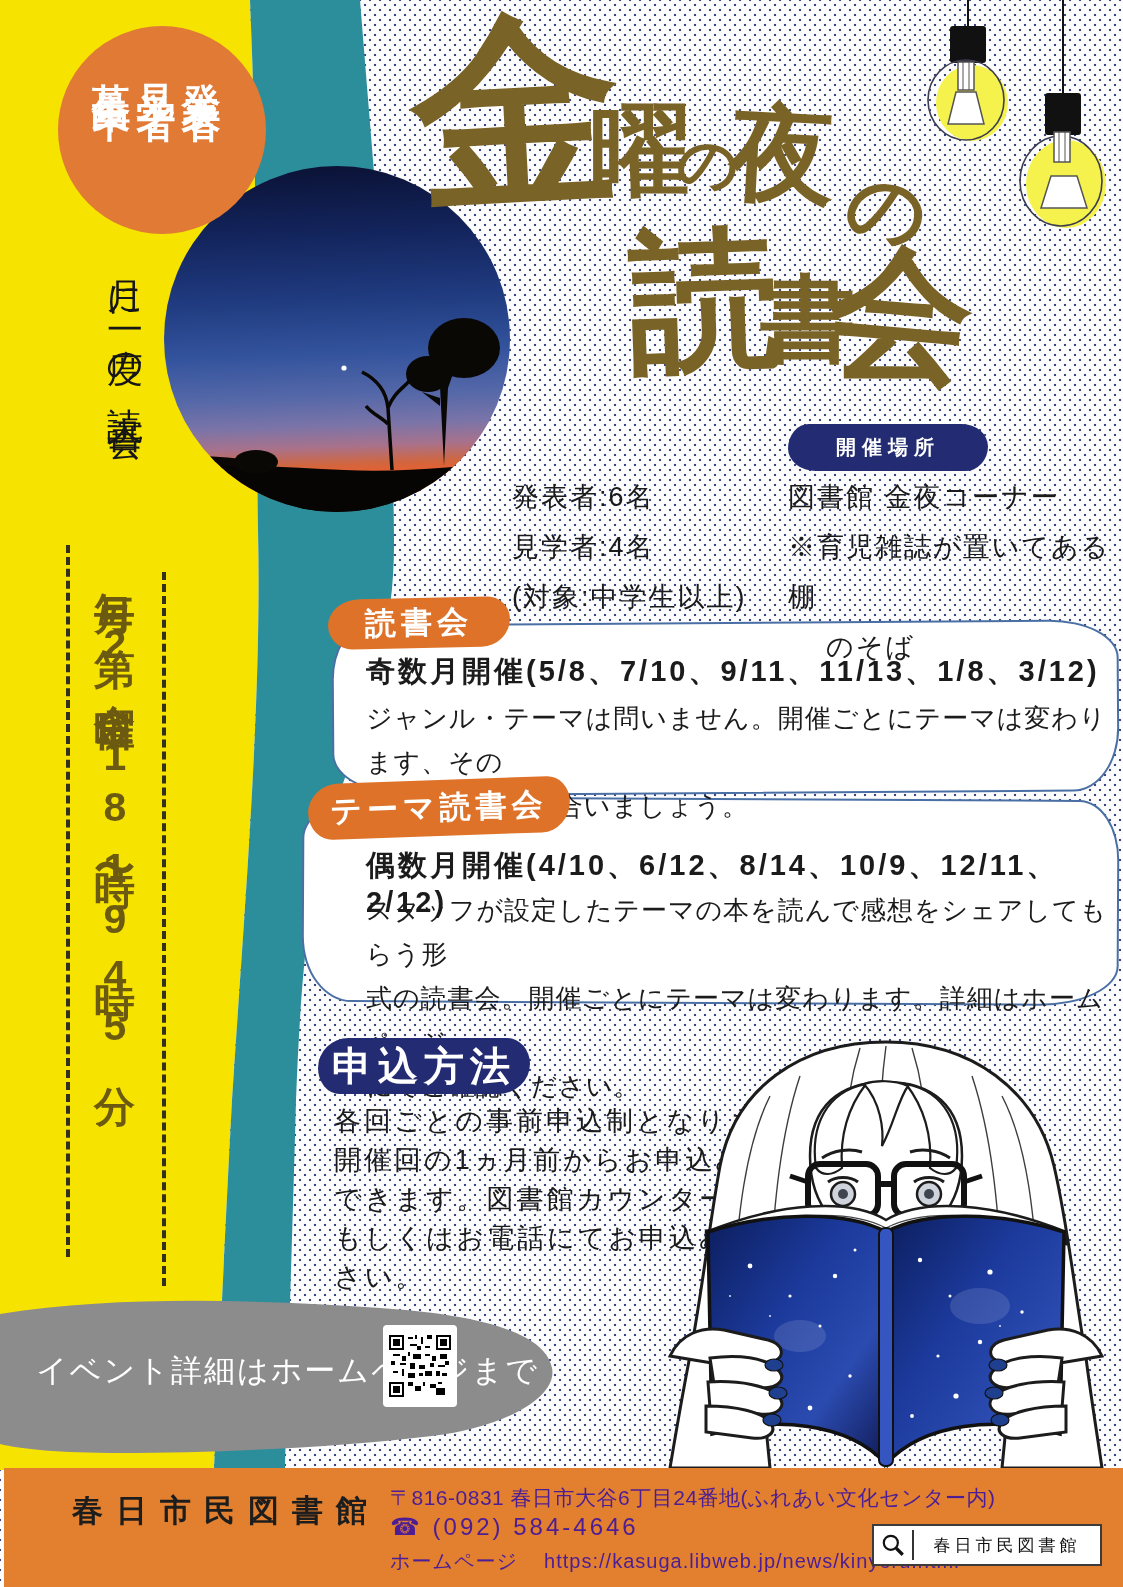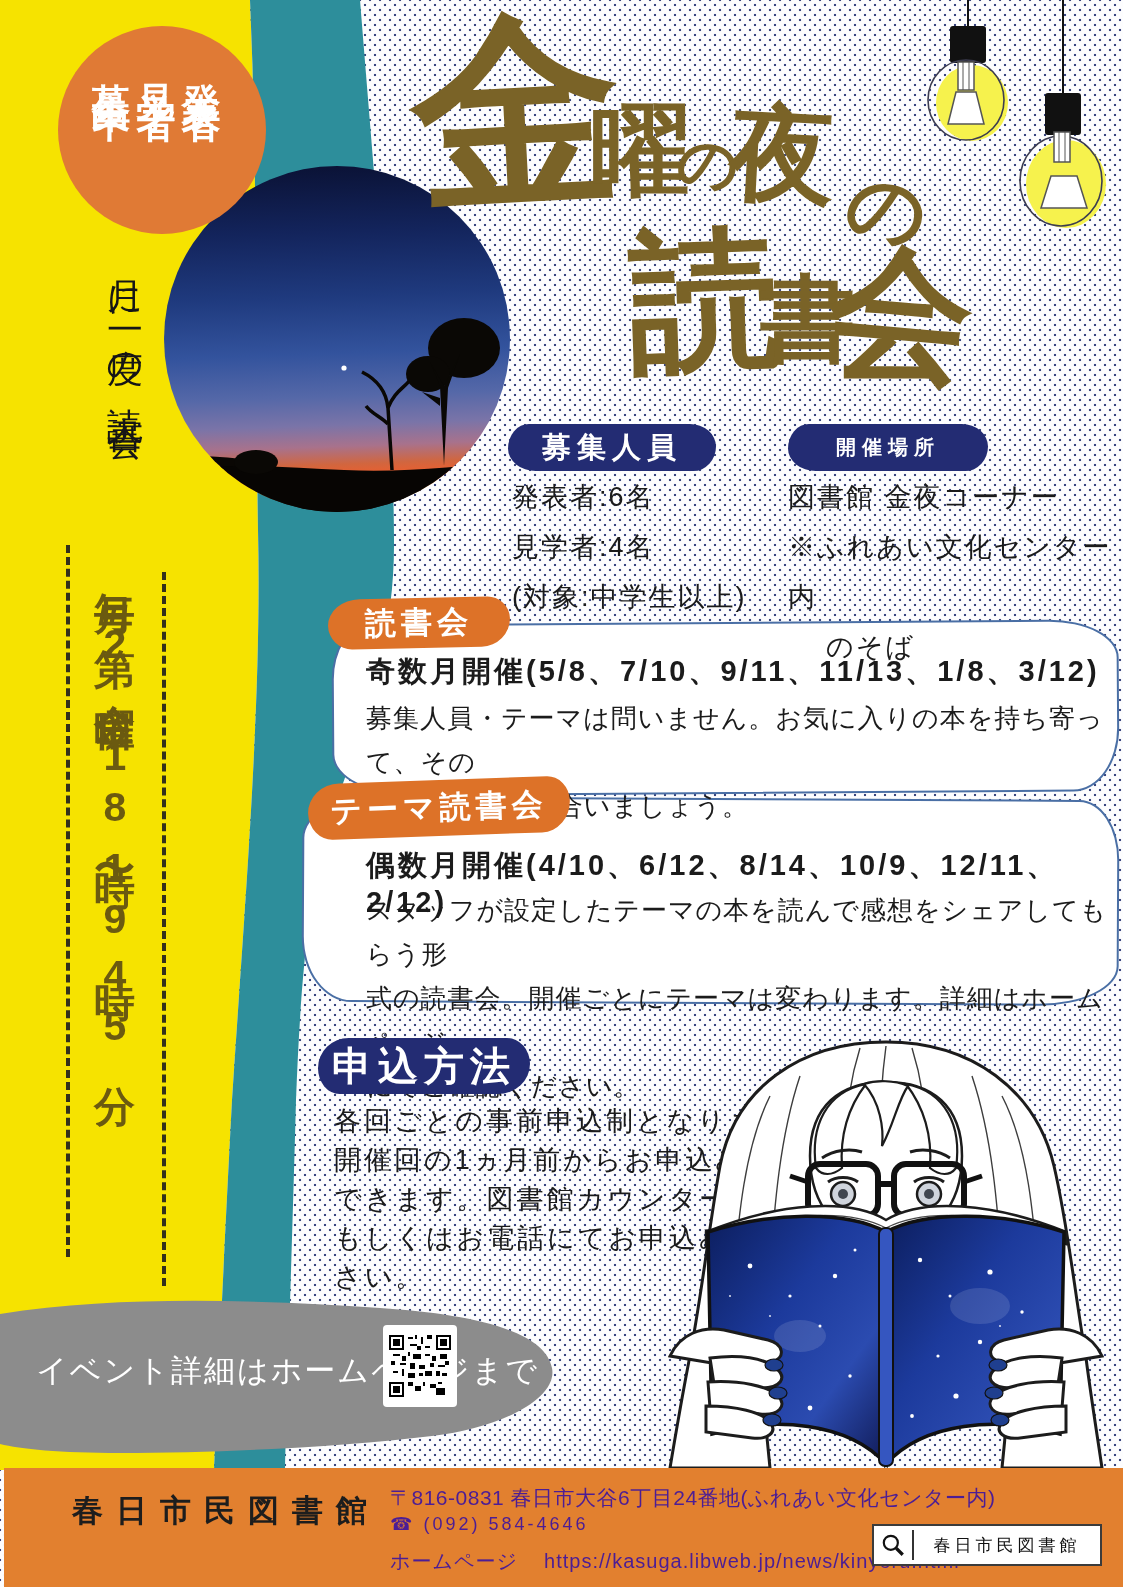--- a/index.html
+++ b/index.html
@@ -91,21 +91,21 @@
   
   #footer{
     left:4px;top:1468px;width:1123px;height:119px;background:#e2802f;z-index:6;
   }
   #footer-library{
     position:absolute;left:68px;top:22px;font-size:31px;letter-spacing:13px;
     color:#1d1d1d;font-weight:600;
   }
   .footer-line{position:absolute;left:386px;color:#4c1d95;}
   #footer-address{top:16px;font-size:21px;letter-spacing:0.5px;}
-  #footer-tel{top:45px;font-size:18px;letter-spacing:3px;}
+  #footer-tel{top:45px;font-size:24px;letter-spacing:3px;}
   #footer-home{top:80px;font-size:20px;letter-spacing:1px;}
   #search-box{
     position:absolute;left:868px;top:56px;width:226px;height:38px;background:#fff;
     border:2px solid #3b3b3b;display:flex;align-items:center;z-index:7;
   }
   #search-divider{width:2px;height:30px;background:#333;margin-left:6px;}
   #search-label{flex:1;text-align:center;font-size:17px;letter-spacing:4px;color:#111;}
 </style>
 </head>
 <body>
@@ -172,38 +172,37 @@
     <line x1="143" y1="0" x2="143" y2="96" stroke="#111" stroke-width="2"></line>
     <rect x="125" y="93" width="36" height="42" rx="3" fill="#111"></rect>
     <ellipse cx="146" cy="184" rx="40" ry="44" fill="#f6f24d"></ellipse>
     <ellipse cx="141" cy="181" rx="41" ry="45" fill="none" stroke="#3c3c50" stroke-width="1.6"></ellipse>
     <rect x="134" y="132" width="16" height="30" fill="#fff" stroke="#555" stroke-width="1.5"></rect>
     <line x1="139" y1="132" x2="139" y2="162" stroke="#555" stroke-width="1"></line>
     <line x1="145" y1="132" x2="145" y2="162" stroke="#555" stroke-width="1"></line>
     <polygon points="121,208 167,208 157,176 131,176" fill="#fff" stroke="#555" stroke-width="1.5"></polygon>
   </svg>
 
-  <div class="abs badge-navy" style="left:508px;top:424px;width:208px;height:47px;font-size:29px;">募集人員</div>
   <div class="abs jp info-lines" style="left:512px;top:472px;z-index:3;">
     <div>発表者:6名</div>
     <div>見学者:4名</div>
     <div>(対象:中学生以上)</div>
   </div>
   <div class="abs badge-navy" style="left:788px;top:424px;width:200px;height:47px;font-size:20px;">開催場所</div>
   <div class="abs jp info-lines" style="left:788px;top:472px;z-index:3;">
     <div>図書館 金夜コーナー</div>
-    <div>※ふれあい文化センター内</div>
+    <div>※育児雑誌が置いてある棚</div>
     <div class="indent">のそば</div>
   </div>
 
   <div class="abs white-box" style="left:332px;top:622px;width:783px;height:168px;border-radius:36px 70px 46px 80px / 55px 38px 64px 42px;transform:rotate(-0.4deg);"></div>
   <div class="abs badge-orange" style="left:328px;top:598px;width:182px;height:50px;font-size:31px;">読書会</div>
   <div class="abs jp head-line" style="left:366px;top:652px;z-index:3;">奇数月開催(5/8、7/10、9/11、11/13、1/8、3/12)</div>
   <div class="abs jp body-lines" style="left:366px;top:696px;z-index:3;">
-    <div>募集人員・テーマは問いません。お気に入りの本を持ち寄って、その</div>
+    <div>ジャンル・テーマは問いません。開催ごとにテーマは変わります、その</div>
     <div>本の感想を語り合いましょう。</div>
   </div>
 
   <div class="abs white-box" style="left:302px;top:798px;width:813px;height:202px;border-radius:70px 40px 80px 50px / 42px 60px 40px 66px;transform:rotate(0.3deg);"></div>
   <div class="abs badge-orange" style="left:308px;top:780px;width:262px;height:56px;font-size:31px;transform:rotate(-2deg);">テーマ読書会</div>
   <div class="abs jp head-line" style="left:366px;top:846px;z-index:3;">偶数月開催(4/10、6/12、8/14、10/9、12/11、2/12)</div>
   <div class="abs jp body-lines" style="left:366px;top:888px;z-index:3;">
     <div>スタッフが設定したテーマの本を読んで感想をシェアしてもらう形</div>
     <div>式の読書会。開催ごとにテーマは変わります。詳細はホームページ</div>
     <div>にてご確認ください。</div>

